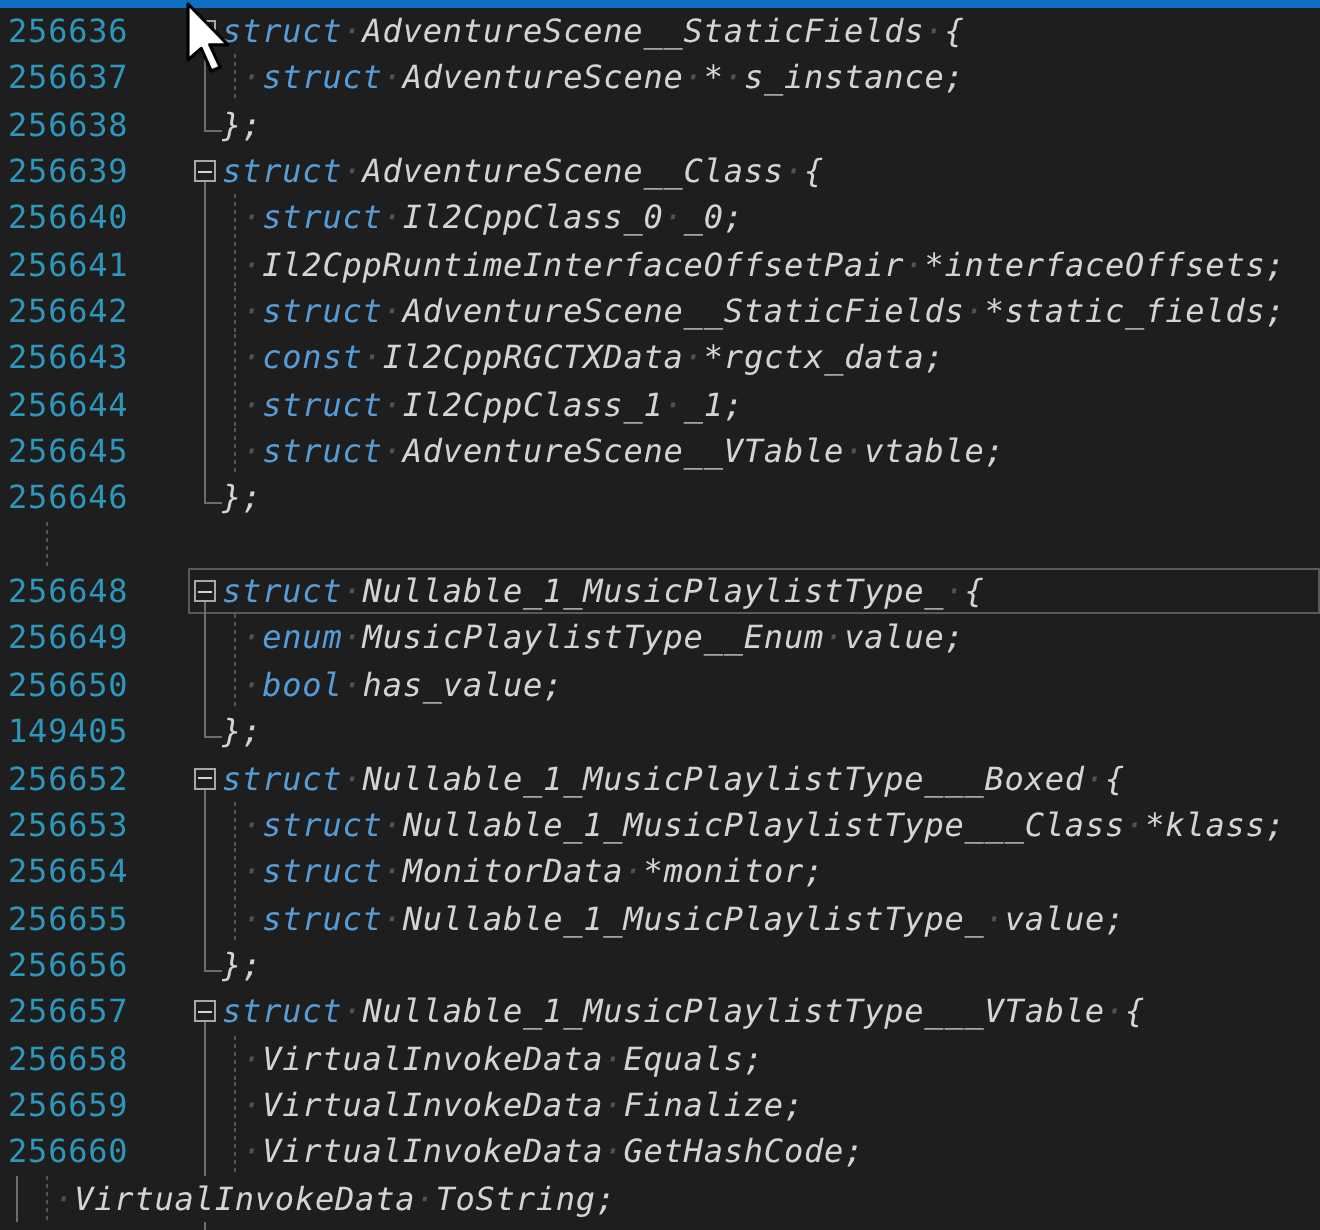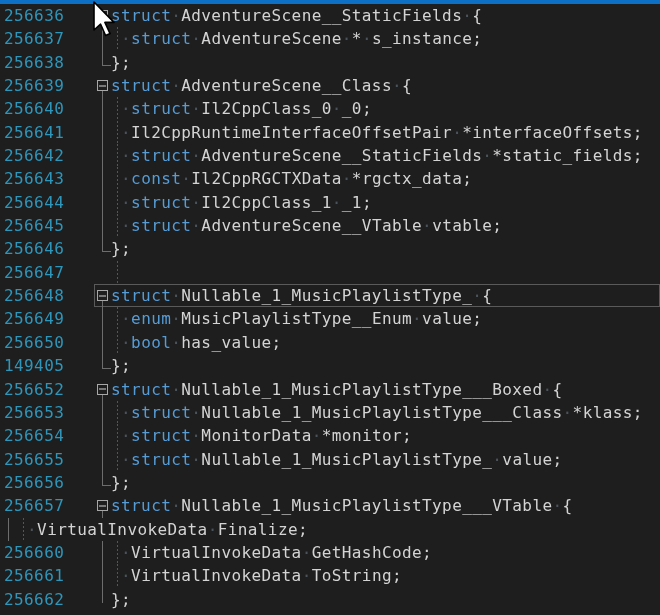--- a/index.html
+++ b/index.html
@@ -10,21 +10,21 @@
     font-size:16px;letter-spacing:0.4px;
     background:#1e1e1e;
   }
   .topbar{height:4px;width:100%;}
   .lines{position:absolute;top:4px;left:0;right:0;}
   .row{display:flex;height:23.35px;line-height:23.35px;white-space:pre;}
   .num{
     width:94px;flex:none;box-sizing:border-box;padding-left:4px;
     color:#2d96ba;user-select:none;
   }
-  .rowbody{flex:1;display:flex;position:relative;min-width:0;}
+  .rowbody{flex:1;display:flex;position:relative;min-width:0;font-style:italic;}
   .rowbody.current{outline:1px solid #5a5a5a;outline-offset:-1px;}
   .fold{width:17px;flex:none;position:relative;}
   .fbox{
     position:absolute;left:3px;top:6px;width:9px;height:9px;
     border:1px solid #a8a8a8;background:#1e1e1e;z-index:2;
   }
   .fbox::after{
     content:"";position:absolute;left:1px;right:1px;top:50%;
     transform:translateY(-50%);height:1px;background:#d4d4d4;
   }
@@ -51,32 +51,33 @@
       <div class="row"><div class="num">256637</div><div class="rowbody"><div class="fold"><i class="fline"></i></div><div class="code"><i class="guide"></i><span> </span><span class="sp-dot">·</span><span class="kw">struct</span><span class="sp-dot">·</span><span>AdventureScene</span><span class="sp-dot">·</span><span>*</span><span class="sp-dot">·</span><span>s_instance</span><span>;</span></div></div></div>
       <div class="row"><div class="num">256638</div><div class="rowbody"><div class="fold"><i class="fline half"></i><i class="ftick"></i></div><div class="code"><span>}</span><span>;</span></div></div></div>
       <div class="row"><div class="num">256639</div><div class="rowbody"><div class="fold"><i class="fbox"></i><i class="fline below"></i></div><div class="code"><span class="kw">struct</span><span class="sp-dot">·</span><span>AdventureScene__Class</span><span class="sp-dot">·</span><span>{</span></div></div></div>
       <div class="row"><div class="num">256640</div><div class="rowbody"><div class="fold"><i class="fline"></i></div><div class="code"><i class="guide"></i><span> </span><span class="sp-dot">·</span><span class="kw">struct</span><span class="sp-dot">·</span><span>Il2CppClass_0</span><span class="sp-dot">·</span><span>_0</span><span>;</span></div></div></div>
       <div class="row"><div class="num">256641</div><div class="rowbody"><div class="fold"><i class="fline"></i></div><div class="code"><i class="guide"></i><span> </span><span class="sp-dot">·</span><span>Il2CppRuntimeInterfaceOffsetPair</span><span class="sp-dot">·</span><span>*</span><span>interfaceOffsets</span><span>;</span></div></div></div>
       <div class="row"><div class="num">256642</div><div class="rowbody"><div class="fold"><i class="fline"></i></div><div class="code"><i class="guide"></i><span> </span><span class="sp-dot">·</span><span class="kw">struct</span><span class="sp-dot">·</span><span>AdventureScene__StaticFields</span><span class="sp-dot">·</span><span>*</span><span>static_fields</span><span>;</span></div></div></div>
       <div class="row"><div class="num">256643</div><div class="rowbody"><div class="fold"><i class="fline"></i></div><div class="code"><i class="guide"></i><span> </span><span class="sp-dot">·</span><span class="kw">const</span><span class="sp-dot">·</span><span>Il2CppRGCTXData</span><span class="sp-dot">·</span><span>*</span><span>rgctx_data</span><span>;</span></div></div></div>
       <div class="row"><div class="num">256644</div><div class="rowbody"><div class="fold"><i class="fline"></i></div><div class="code"><i class="guide"></i><span> </span><span class="sp-dot">·</span><span class="kw">struct</span><span class="sp-dot">·</span><span>Il2CppClass_1</span><span class="sp-dot">·</span><span>_1</span><span>;</span></div></div></div>
       <div class="row"><div class="num">256645</div><div class="rowbody"><div class="fold"><i class="fline"></i></div><div class="code"><i class="guide"></i><span> </span><span class="sp-dot">·</span><span class="kw">struct</span><span class="sp-dot">·</span><span>AdventureScene__VTable</span><span class="sp-dot">·</span><span>vtable</span><span>;</span></div></div></div>
       <div class="row"><div class="num">256646</div><div class="rowbody"><div class="fold"><i class="fline half"></i><i class="ftick"></i></div><div class="code"><span>}</span><span>;</span></div></div></div>
-      <div class="row"><div class="num">256647</div><div class="rowbody"><div class="fold"></div><div class="code"><i class="guide"></i></div></div></div>
+      <div class="row"><div class="rowbody"><div class="fold"></div><div class="code"><i class="guide"></i></div></div></div>
       <div class="row"><div class="num">256648</div><div class="rowbody current" style="outline-color: rgb(90, 90, 90);"><div class="fold"><i class="fbox"></i><i class="fline below"></i></div><div class="code"><span class="kw">struct</span><span class="sp-dot">·</span><span>Nullable_1_MusicPlaylistType_</span><span class="sp-dot">·</span><span>{</span></div></div></div>
       <div class="row"><div class="num">256649</div><div class="rowbody"><div class="fold"><i class="fline"></i></div><div class="code"><i class="guide"></i><span> </span><span class="sp-dot">·</span><span class="kw">enum</span><span class="sp-dot">·</span><span>MusicPlaylistType__Enum</span><span class="sp-dot">·</span><span>value</span><span>;</span></div></div></div>
       <div class="row"><div class="num">256650</div><div class="rowbody"><div class="fold"><i class="fline"></i></div><div class="code"><i class="guide"></i><span> </span><span class="sp-dot">·</span><span class="kw">bool</span><span class="sp-dot">·</span><span>has_value</span><span>;</span></div></div></div>
       <div class="row"><div class="num">149405</div><div class="rowbody"><div class="fold"><i class="fline half"></i><i class="ftick"></i></div><div class="code"><span>}</span><span>;</span></div></div></div>
       <div class="row"><div class="num">256652</div><div class="rowbody"><div class="fold"><i class="fbox"></i><i class="fline below"></i></div><div class="code"><span class="kw">struct</span><span class="sp-dot">·</span><span>Nullable_1_MusicPlaylistType___Boxed</span><span class="sp-dot">·</span><span>{</span></div></div></div>
       <div class="row"><div class="num">256653</div><div class="rowbody"><div class="fold"><i class="fline"></i></div><div class="code"><i class="guide"></i><span> </span><span class="sp-dot">·</span><span class="kw">struct</span><span class="sp-dot">·</span><span>Nullable_1_MusicPlaylistType___Class</span><span class="sp-dot">·</span><span>*</span><span>klass</span><span>;</span></div></div></div>
       <div class="row"><div class="num">256654</div><div class="rowbody"><div class="fold"><i class="fline"></i></div><div class="code"><i class="guide"></i><span> </span><span class="sp-dot">·</span><span class="kw">struct</span><span class="sp-dot">·</span><span>MonitorData</span><span class="sp-dot">·</span><span>*</span><span>monitor</span><span>;</span></div></div></div>
       <div class="row"><div class="num">256655</div><div class="rowbody"><div class="fold"><i class="fline"></i></div><div class="code"><i class="guide"></i><span> </span><span class="sp-dot">·</span><span class="kw">struct</span><span class="sp-dot">·</span><span>Nullable_1_MusicPlaylistType_</span><span class="sp-dot">·</span><span>value</span><span>;</span></div></div></div>
       <div class="row"><div class="num">256656</div><div class="rowbody"><div class="fold"><i class="fline half"></i><i class="ftick"></i></div><div class="code"><span>}</span><span>;</span></div></div></div>
       <div class="row"><div class="num">256657</div><div class="rowbody"><div class="fold"><i class="fbox"></i><i class="fline below"></i></div><div class="code"><span class="kw">struct</span><span class="sp-dot">·</span><span>Nullable_1_MusicPlaylistType___VTable</span><span class="sp-dot">·</span><span>{</span></div></div></div>
-      <div class="row"><div class="rowbody"><div class="fold"><i class="fline"></i></div><div class="code"><i class="guide"></i><span> </span><span class="sp-dot">·</span><span>VirtualInvokeData</span><span class="sp-dot">·</span><span>Finalize</span><span>;</span></div></div></div>
+      <div class="row"><div class="num">256658</div><div class="rowbody"><div class="fold"><i class="fline"></i></div><div class="code"><i class="guide"></i><span> </span><span class="sp-dot">·</span><span>VirtualInvokeData</span><span class="sp-dot">·</span><span>Equals</span><span>;</span></div></div></div>
+      <div class="row"><div class="num">256659</div><div class="rowbody"><div class="fold"><i class="fline"></i></div><div class="code"><i class="guide"></i><span> </span><span class="sp-dot">·</span><span>VirtualInvokeData</span><span class="sp-dot">·</span><span>Finalize</span><span>;</span></div></div></div>
       <div class="row"><div class="num">256660</div><div class="rowbody"><div class="fold"><i class="fline"></i></div><div class="code"><i class="guide"></i><span> </span><span class="sp-dot">·</span><span>VirtualInvokeData</span><span class="sp-dot">·</span><span>GetHashCode</span><span>;</span></div></div></div>
-      <div class="row"><div class="num">256661</div><div class="rowbody"><div class="fold"><i class="fline"></i></div><div class="code"><i class="guide"></i><span> </span><span class="sp-dot">·</span><span>VirtualInvokeData</span><span class="sp-dot">·</span><span>ToString</span><span>;</span></div></div></div>
+      <div class="row"><div class="rowbody"><div class="fold"><i class="fline"></i></div><div class="code"><i class="guide"></i><span> </span><span class="sp-dot">·</span><span>VirtualInvokeData</span><span class="sp-dot">·</span><span>ToString</span><span>;</span></div></div></div>
       <div class="row"><div class="num">256662</div><div class="rowbody"><div class="fold"><i class="fline half"></i></div><div class="code"><span>}</span><span>;</span></div></div></div>
     </div>
   <svg class="mouse-cursor" width="24" height="36" viewBox="0 0 24 36">
     <polygon points="1,1 1,29 7.6,23.2 12.6,34.5 17.1,32.6 11.9,21.4 21,21.4" fill="#ffffff" stroke="#000000" stroke-width="1.6" stroke-linejoin="round"></polygon>
   </svg>
 </div>
 
 </body></html>

